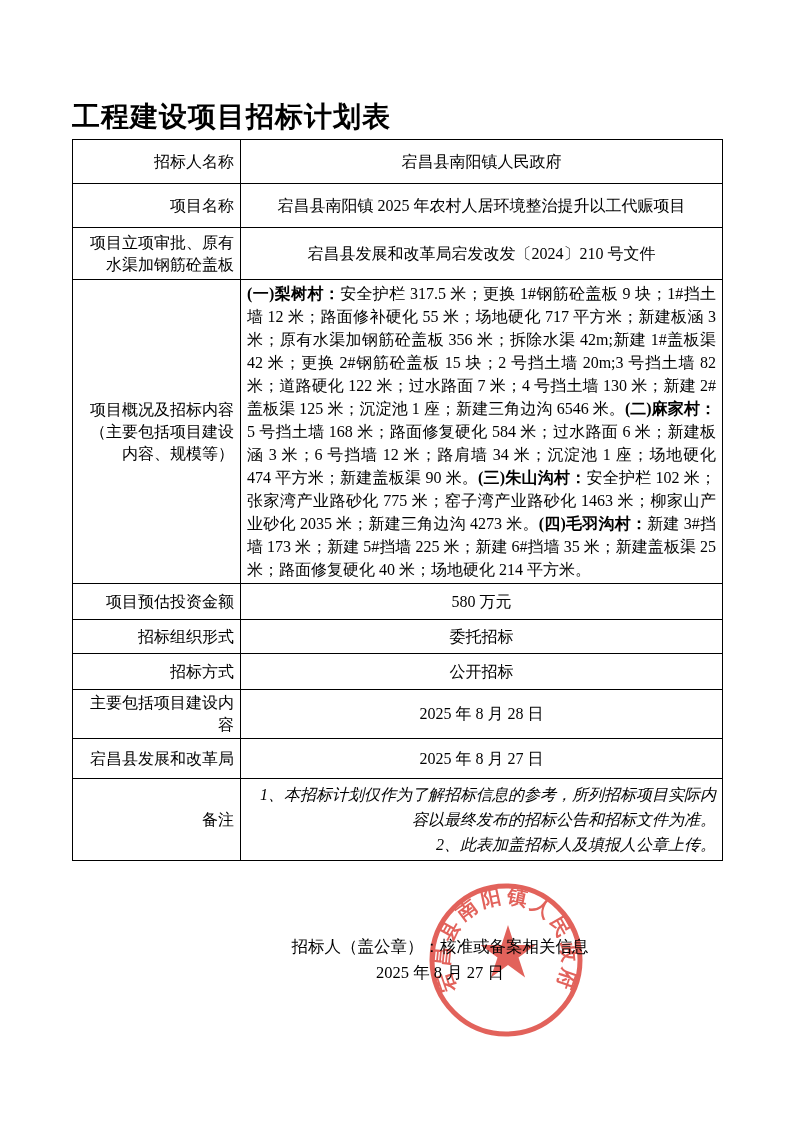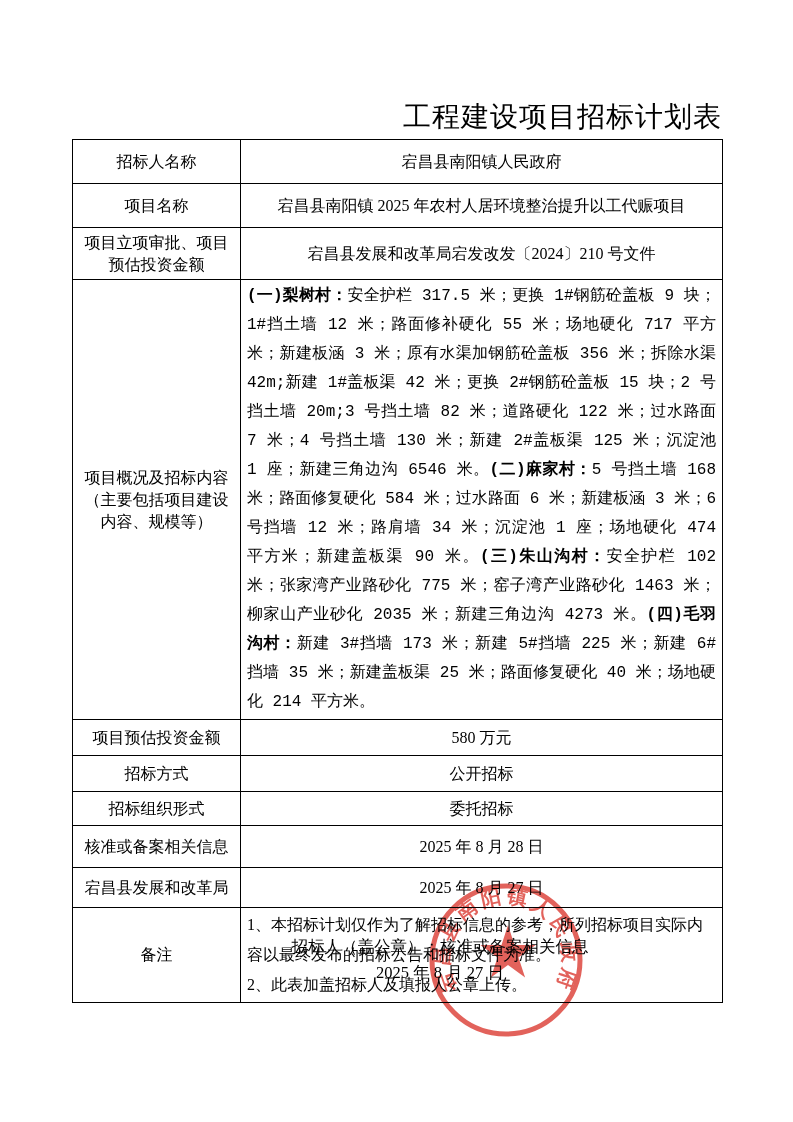--- a/index.html
+++ b/index.html
@@ -9,61 +9,61 @@
     font-family: "Liberation Serif", "DejaVu Serif", serif;
     color: #000;
     position: relative;
     overflow: hidden;
   }
   .page { position: absolute; inset: 0; }
 
   .doc-title {
     position: absolute;
     top: 98px; left: 72px; width: 650px;
-    text-align: right;
+    text-align: left;
     font-size: 28px;
-    font-weight: normal;
+    font-weight: bold;
     letter-spacing: 1px;
     white-space: nowrap;
   }
 
   table.tender-table {
     position: absolute;
     left: 72px; top: 139px;
     width: 650px;
     border-collapse: collapse;
     table-layout: fixed;
   }
   table.tender-table td {
     border: 1.6px solid #000;
     font-size: 16px;
     padding: 2px 6px;
     vertical-align: middle;
   }
   td.cell-label {
-    text-align: center;
+    text-align: right;
     line-height: 22px;
     padding: 2px 3px;
   }
   td.cell-value {
     text-align: center;
     line-height: 22px;
   }
   td.cell-overview {
     text-align: justify;
     font-size: 16.5px;
-    line-height: 29px;
+    line-height: 23px;
     padding: 6px 10px 6px 11px;
-    font-family: Liberation Mono, monospace;
   }
   td.cell-remarks {
-    text-align: left;
+    text-align: right;
     vertical-align: top;
-    line-height: 30px;
+    line-height: 25px;
     padding: 5px 10px;
+    font-style: italic;
   }
   .seg-bold { font-weight: bold; }
 
   .footer-block {
     position: absolute;
     left: 160px; top: 934px;
     width: 560px;
     text-align: center;
     font-size: 16.5px;
     line-height: 26px;
@@ -100,41 +100,41 @@
     <tbody>
       <tr style="height:44px">
         <td class="cell-label">招标人名称</td>
         <td class="cell-value">宕昌县南阳镇人民政府</td>
       </tr>
       <tr style="height:44px">
         <td class="cell-label">项目名称</td>
         <td class="cell-value">宕昌县南阳镇 2025 年农村人居环境整治提升以工代赈项目</td>
       </tr>
       <tr style="height:52px">
-        <td class="cell-label">项目立项审批、项目预估投资金额</td>
+        <td class="cell-label">项目立项审批、原有水渠加钢筋砼盖板</td>
         <td class="cell-value">宕昌县发展和改革局宕发改发〔2024〕210 号文件</td>
       </tr>
       <tr style="height:296px">
         <td class="cell-label">项目概况及招标内容（主要包括项目建设内容、规模等）</td>
         <td class="cell-overview"><span class="seg-bold">(一)梨树村：</span><span>安全护栏 317.5 米；更换 1#钢筋砼盖板 9 块；1#挡土墙 12 米；路面修补硬化 55 米；场地硬化 717 平方米；新建板涵 3 米；原有水渠加钢筋砼盖板 356 米；拆除水渠 42m;新建 1#盖板渠 42 米；更换 2#钢筋砼盖板 15 块；2 号挡土墙 20m;3 号挡土墙 82 米；道路硬化 122 米；过水路面 7 米；4 号挡土墙 130 米；新建 2#盖板渠 125 米；沉淀池 1 座；新建三角边沟 6546 米。</span><span class="seg-bold">(二)麻家村：</span><span>5 号挡土墙 168 米；路面修复硬化 584 米；过水路面 6 米；新建板涵 3 米；6 号挡墙 12 米；路肩墙 34 米；沉淀池 1 座；场地硬化 474 平方米；新建盖板渠 90 米。</span><span class="seg-bold">(三)朱山沟村：</span><span>安全护栏 102 米；张家湾产业路砂化 775 米；窑子湾产业路砂化 1463 米；柳家山产业砂化 2035 米；新建三角边沟 4273 米。</span><span class="seg-bold">(四)毛羽沟村：</span><span>新建 3#挡墙 173 米；新建 5#挡墙 225 米；新建 6#挡墙 35 米；新建盖板渠 25 米；路面修复硬化 40 米；场地硬化 214 平方米。</span></td>
       </tr>
       <tr style="height:36px">
         <td class="cell-label">项目预估投资金额</td>
         <td class="cell-value">580 万元</td>
       </tr>
+      <tr style="height:34px">
+        <td class="cell-label">招标组织形式</td>
+        <td class="cell-value">委托招标</td>
+      </tr>
       <tr style="height:36px">
         <td class="cell-label">招标方式</td>
         <td class="cell-value">公开招标</td>
       </tr>
-      <tr style="height:34px">
-        <td class="cell-label">招标组织形式</td>
-        <td class="cell-value">委托招标</td>
-      </tr>
       <tr style="height:42px">
-        <td class="cell-label">核准或备案相关信息</td>
+        <td class="cell-label">主要包括项目建设内容</td>
         <td class="cell-value">2025 年 8 月 28 日</td>
       </tr>
       <tr style="height:40px">
         <td class="cell-label">宕昌县发展和改革局</td>
         <td class="cell-value">2025 年 8 月 27 日</td>
       </tr>
       <tr style="height:82px">
         <td class="cell-label">备注</td>
         <td class="cell-remarks">
             <div>1、本招标计划仅作为了解招标信息的参考，所列招标项目实际内容以最终发布的招标公告和招标文件为准。</div>

